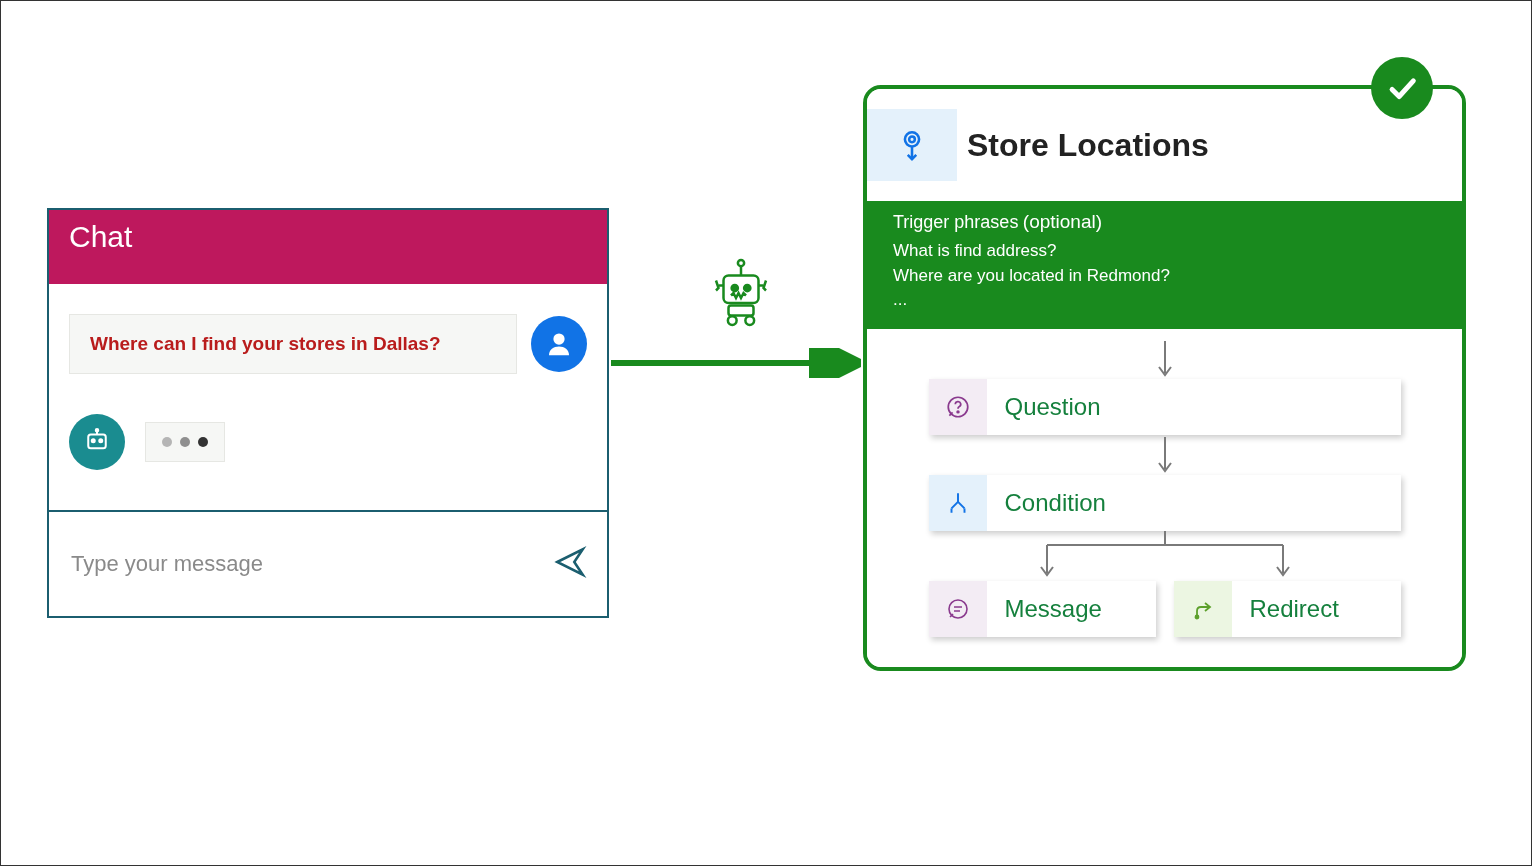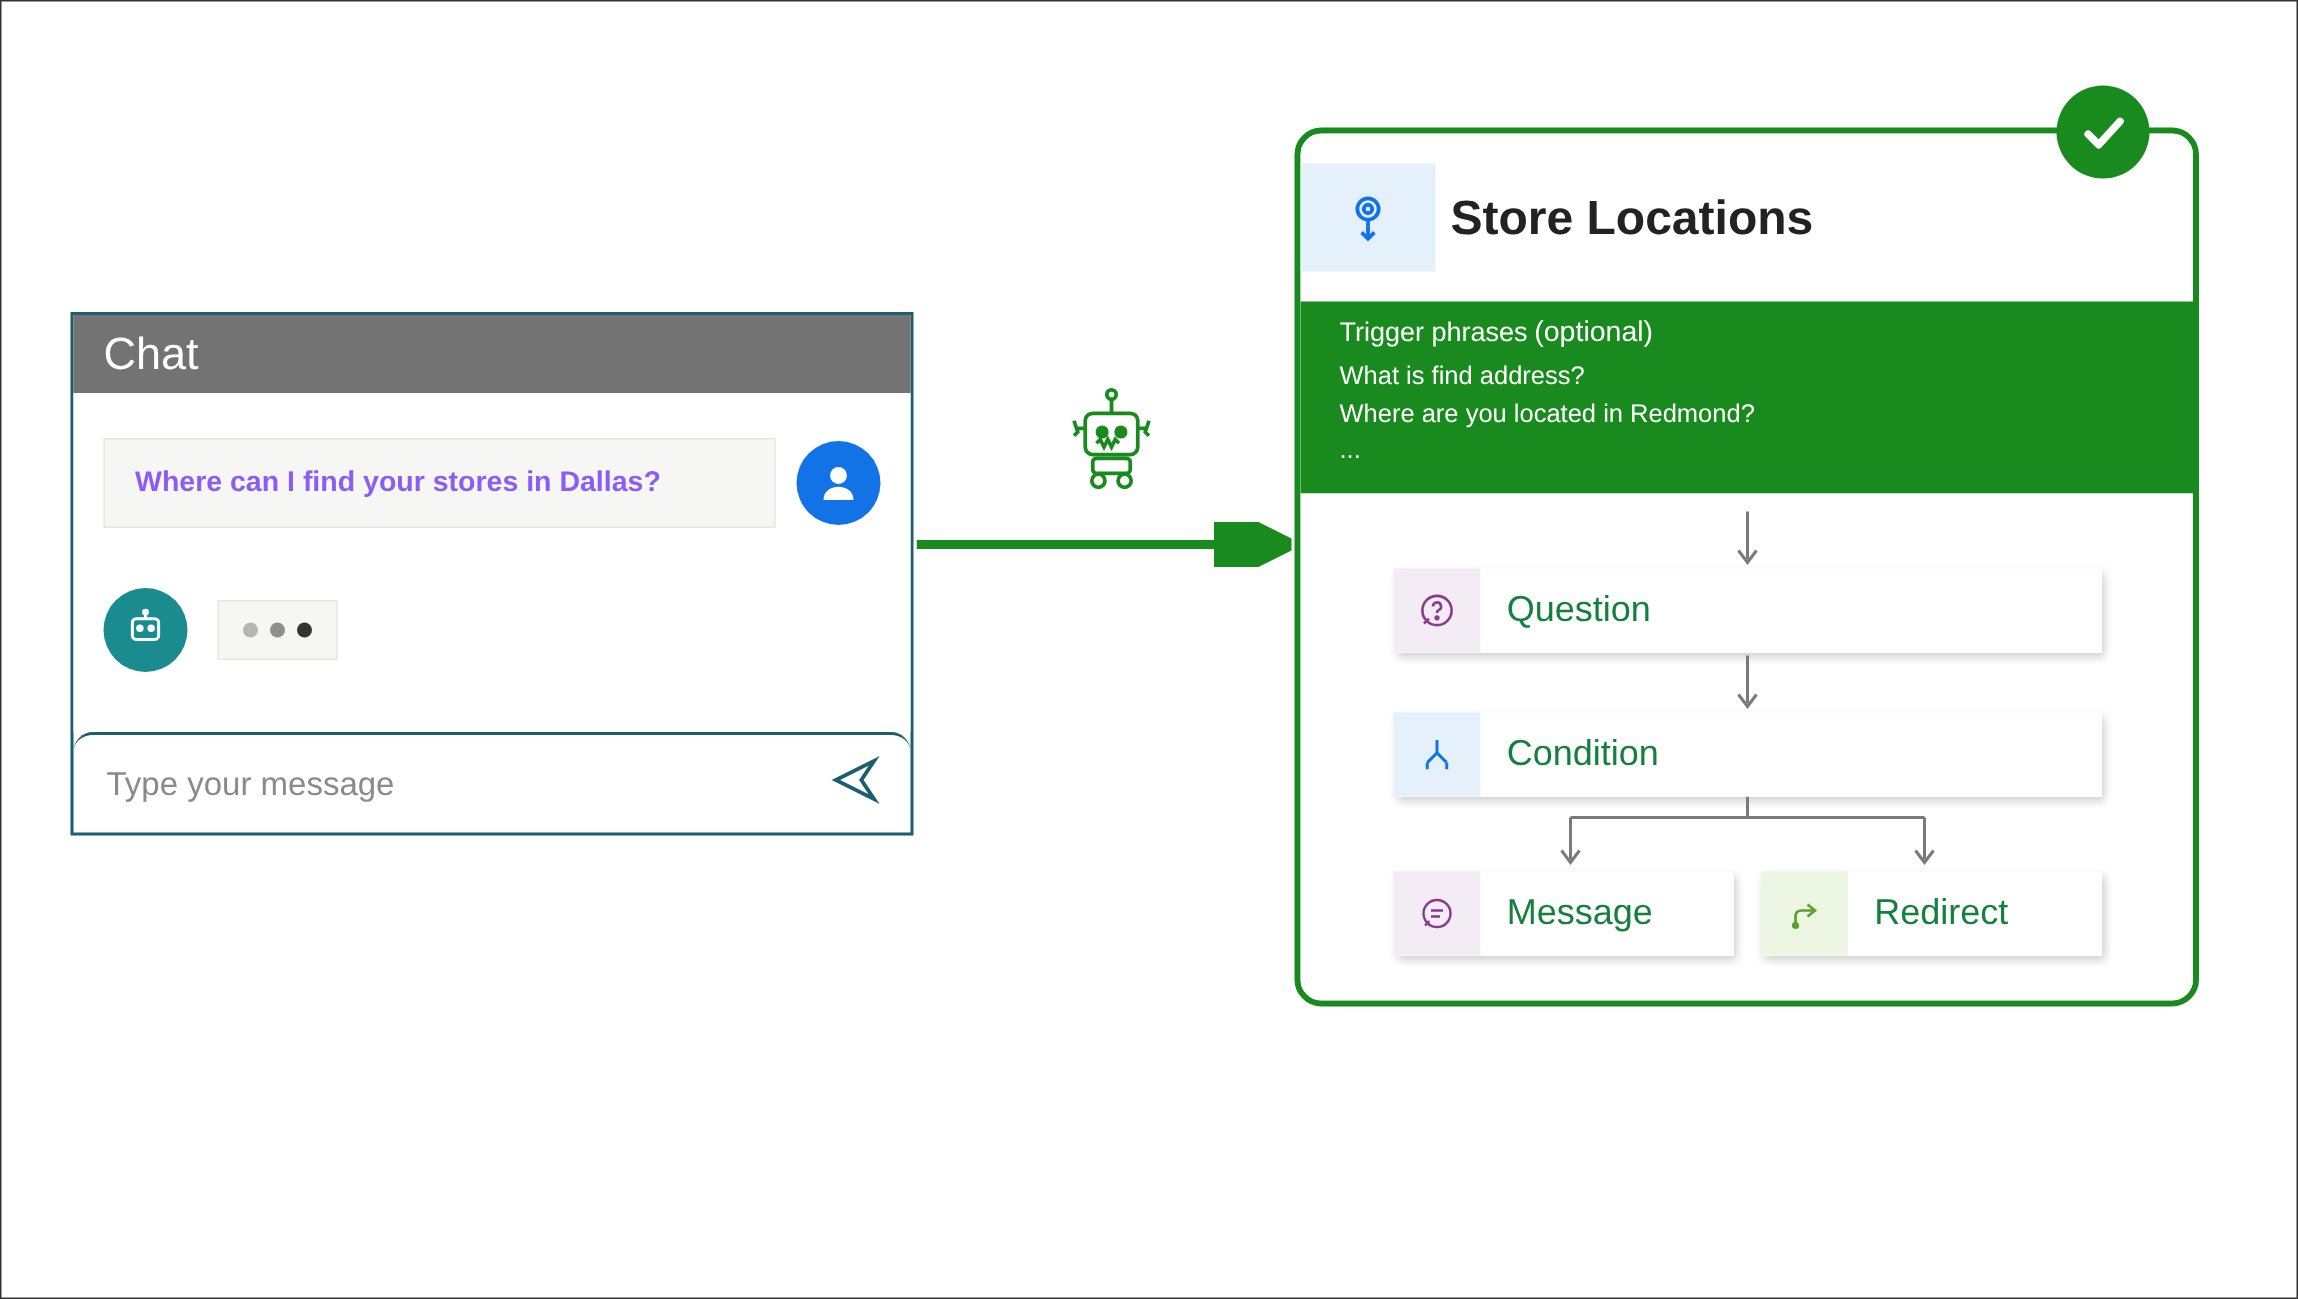--- a/index.html
+++ b/index.html
@@ -15,41 +15,41 @@
 
   
   .chat-panel {
     position: absolute;
     left: 46px;
     top: 207px;
     width: 562px;
     border: 2px solid #1b5e6f;
   }
   .chat-header {
-    background: #737373;
+    background: #be185d;
     color: #fff;
     font-size: 30px;
     font-weight: 300;
-    padding: 10px 20px 8px;
+    padding: 10px 20px 30px;
   }
   .chat-body {
     background: #fff;
     padding: 30px 20px 10px;
   }
   .user-msg-row {
     display: flex;
     align-items: center;
     gap: 14px;
     margin-bottom: 40px;
   }
   .user-bubble {
     flex: 1;
     background: #f6f7f5;
     border: 1px solid #e6e7e3;
-    color: #8b5cf6;
+    color: #b91c1c;
     font-weight: 600;
     font-size: 19px;
     padding: 18px 20px;
   }
   .user-avatar {
     width: 56px; height: 56px;
     border-radius: 50%;
     background: #1173e6;
     display: flex; align-items: center; justify-content: center;
     flex-shrink: 0;
@@ -76,22 +76,21 @@
   }
   .dot { width: 10px; height: 10px; border-radius: 50%; }
   .dot.g1 { background: #b5b5b5; }
   .dot.g2 { background: #8f8f8f; }
   .dot.g3 { background: #333; }
 
   .chat-input-row {
     border-top: 2px solid #1b5e6f;
     display: flex;
     align-items: center;
-    padding: 13px 20px;
-    border-radius: 13px;
+    padding: 33px 20px;
   }
   .chat-input {
     flex: 1;
     border: none;
     outline: none;
     font-size: 22px;
     color: #333;
   }
   .chat-input::placeholder { color: #8a8a8a; font-weight: 300; }
   .send-icon { color: #1b5e6f; }

